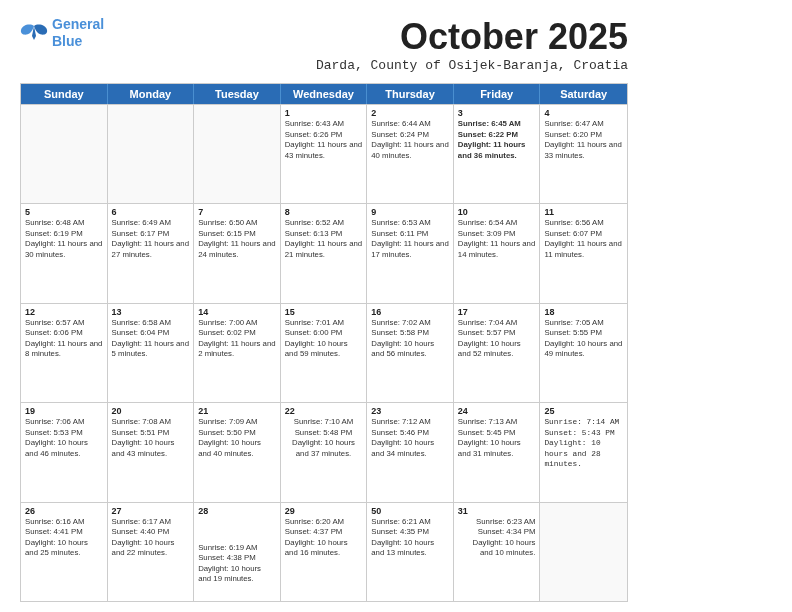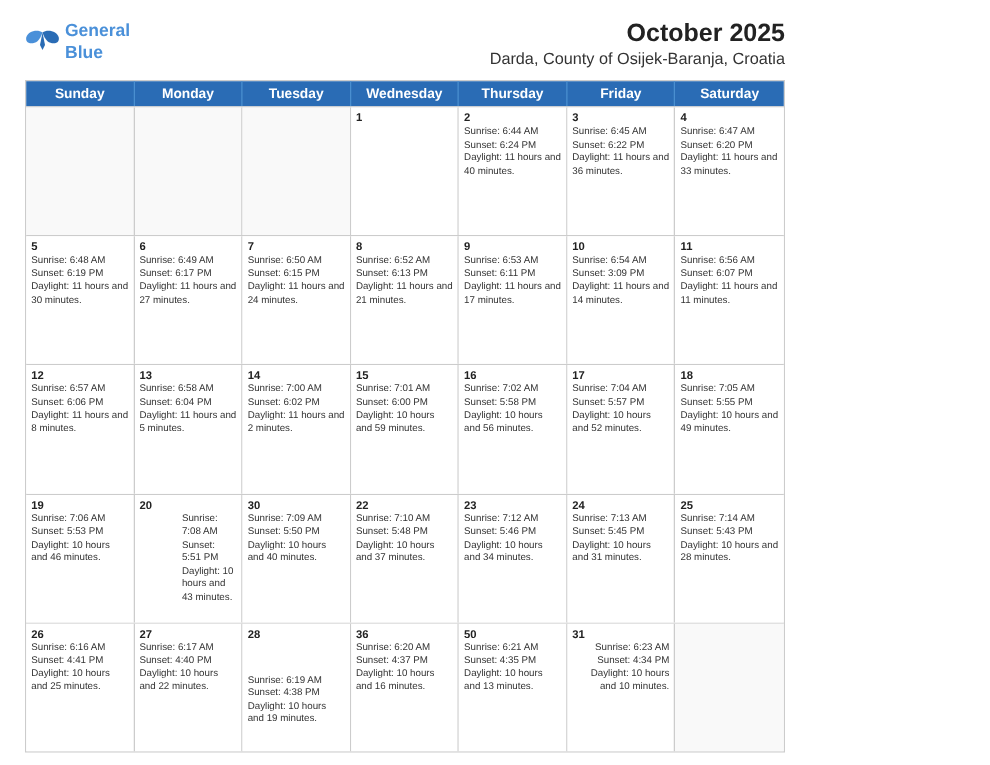--- a/index.html
+++ b/index.html
@@ -38,27 +38,28 @@
       color: #4a90d9;
     }
     .logo-bird {
       width: 28px;
       height: 22px;
     }
     .title-block {
       text-align: right;
     }
     .month-title {
-      font-size: 20px;
+      font-size: 36px;
       font-weight: bold;
       color: #222;
     }
     .location-title {
       font-size: 13px;
       color: #333;
+      font-family: Liberation Mono, monospace;
     }
     .calendar {
       flex: 1;
       display: flex;
       flex-direction: column;
       border: 1px solid #ccc;
     }
     .cal-header {
       display: grid;
       grid-template-columns: repeat(7, 1fr);
@@ -139,30 +140,33 @@
         <div class="cal-header-cell">Friday</div>
         <div class="cal-header-cell">Saturday</div>
       </div>
     <div class="cal-body">
     <div class="cal-row">
           <div class="cal-cell empty"></div>
           <div class="cal-cell empty"></div>
           <div class="cal-cell empty"></div>
           <div class="cal-cell">
             <div class="day-num">1</div>
+            <div class="cell-text" style="white-space: pre-line;">Sunrise: 6:43 AM
+Sunset: 6:26 PM
+Daylight: 11 hours and 43 minutes.</div>
           </div>
           <div class="cal-cell">
             <div class="day-num">2</div>
             <div class="cell-text" style="white-space: pre-line;">Sunrise: 6:44 AM
 Sunset: 6:24 PM
 Daylight: 11 hours and 40 minutes.</div>
           </div>
           <div class="cal-cell">
             <div class="day-num">3</div>
-            <div class="cell-text" style="white-space: pre-line;">Sunrise: 6:45 AM
+            <div class="cell-text" style="white-space: pre-line; font-weight: bold;">Sunrise: 6:45 AM
 Sunset: 6:22 PM
 Daylight: 11 hours and 36 minutes.</div>
           </div>
           <div class="cal-cell">
             <div class="day-num">4</div>
             <div class="cell-text" style="white-space: pre-line;">Sunrise: 6:47 AM
 Sunset: 6:20 PM
 Daylight: 11 hours and 33 minutes.</div>
           </div>
         </div>
@@ -256,51 +260,51 @@
         </div>
         <div class="cal-row">
           <div class="cal-cell">
             <div class="day-num">19</div>
             <div class="cell-text" style="white-space: pre-line;">Sunrise: 7:06 AM
 Sunset: 5:53 PM
 Daylight: 10 hours and 46 minutes.</div>
           </div>
           <div class="cal-cell">
             <div class="day-num">20</div>
-            <div class="cell-text" style="white-space: pre-line; margin-left: 34px;">Sunrise: 7:08 AM
+            <div class="cell-text" style="white-space: pre-line;">Sunrise: 7:08 AM
 Sunset: 5:51 PM
 Daylight: 10 hours and 43 minutes.</div>
           </div>
           <div class="cal-cell">
-            <div class="day-num">30</div>
+            <div class="day-num">21</div>
             <div class="cell-text" style="white-space: pre-line;">Sunrise: 7:09 AM
 Sunset: 5:50 PM
 Daylight: 10 hours and 40 minutes.</div>
           </div>
           <div class="cal-cell">
             <div class="day-num">22</div>
-            <div class="cell-text" style="white-space: pre-line;">Sunrise: 7:10 AM
+            <div class="cell-text" style="white-space: pre-line; text-align: center;">Sunrise: 7:10 AM
 Sunset: 5:48 PM
 Daylight: 10 hours and 37 minutes.</div>
           </div>
           <div class="cal-cell">
             <div class="day-num">23</div>
             <div class="cell-text" style="white-space: pre-line;">Sunrise: 7:12 AM
 Sunset: 5:46 PM
 Daylight: 10 hours and 34 minutes.</div>
           </div>
           <div class="cal-cell">
             <div class="day-num">24</div>
             <div class="cell-text" style="white-space: pre-line;">Sunrise: 7:13 AM
 Sunset: 5:45 PM
 Daylight: 10 hours and 31 minutes.</div>
           </div>
           <div class="cal-cell">
             <div class="day-num">25</div>
-            <div class="cell-text" style="white-space: pre-line;">Sunrise: 7:14 AM
+            <div class="cell-text" style="white-space: pre-line; font-family: Liberation Mono, monospace;">Sunrise: 7:14 AM
 Sunset: 5:43 PM
 Daylight: 10 hours and 28 minutes.</div>
           </div>
         </div>
         <div class="cal-row">
           <div class="cal-cell">
             <div class="day-num">26</div>
             <div class="cell-text" style="white-space: pre-line;">Sunrise: 6:16 AM
 Sunset: 4:41 PM
 Daylight: 10 hours and 25 minutes.</div>
@@ -311,21 +315,21 @@
 Sunset: 4:40 PM
 Daylight: 10 hours and 22 minutes.</div>
           </div>
           <div class="cal-cell">
             <div class="day-num">28</div>
             <div class="cell-text" style="white-space: pre-line; margin-top: 27px;">Sunrise: 6:19 AM
 Sunset: 4:38 PM
 Daylight: 10 hours and 19 minutes.</div>
           </div>
           <div class="cal-cell">
-            <div class="day-num">36</div>
+            <div class="day-num">29</div>
             <div class="cell-text" style="white-space: pre-line;">Sunrise: 6:20 AM
 Sunset: 4:37 PM
 Daylight: 10 hours and 16 minutes.</div>
           </div>
           <div class="cal-cell">
             <div class="day-num">50</div>
             <div class="cell-text" style="white-space: pre-line;">Sunrise: 6:21 AM
 Sunset: 4:35 PM
 Daylight: 10 hours and 13 minutes.</div>
           </div>

